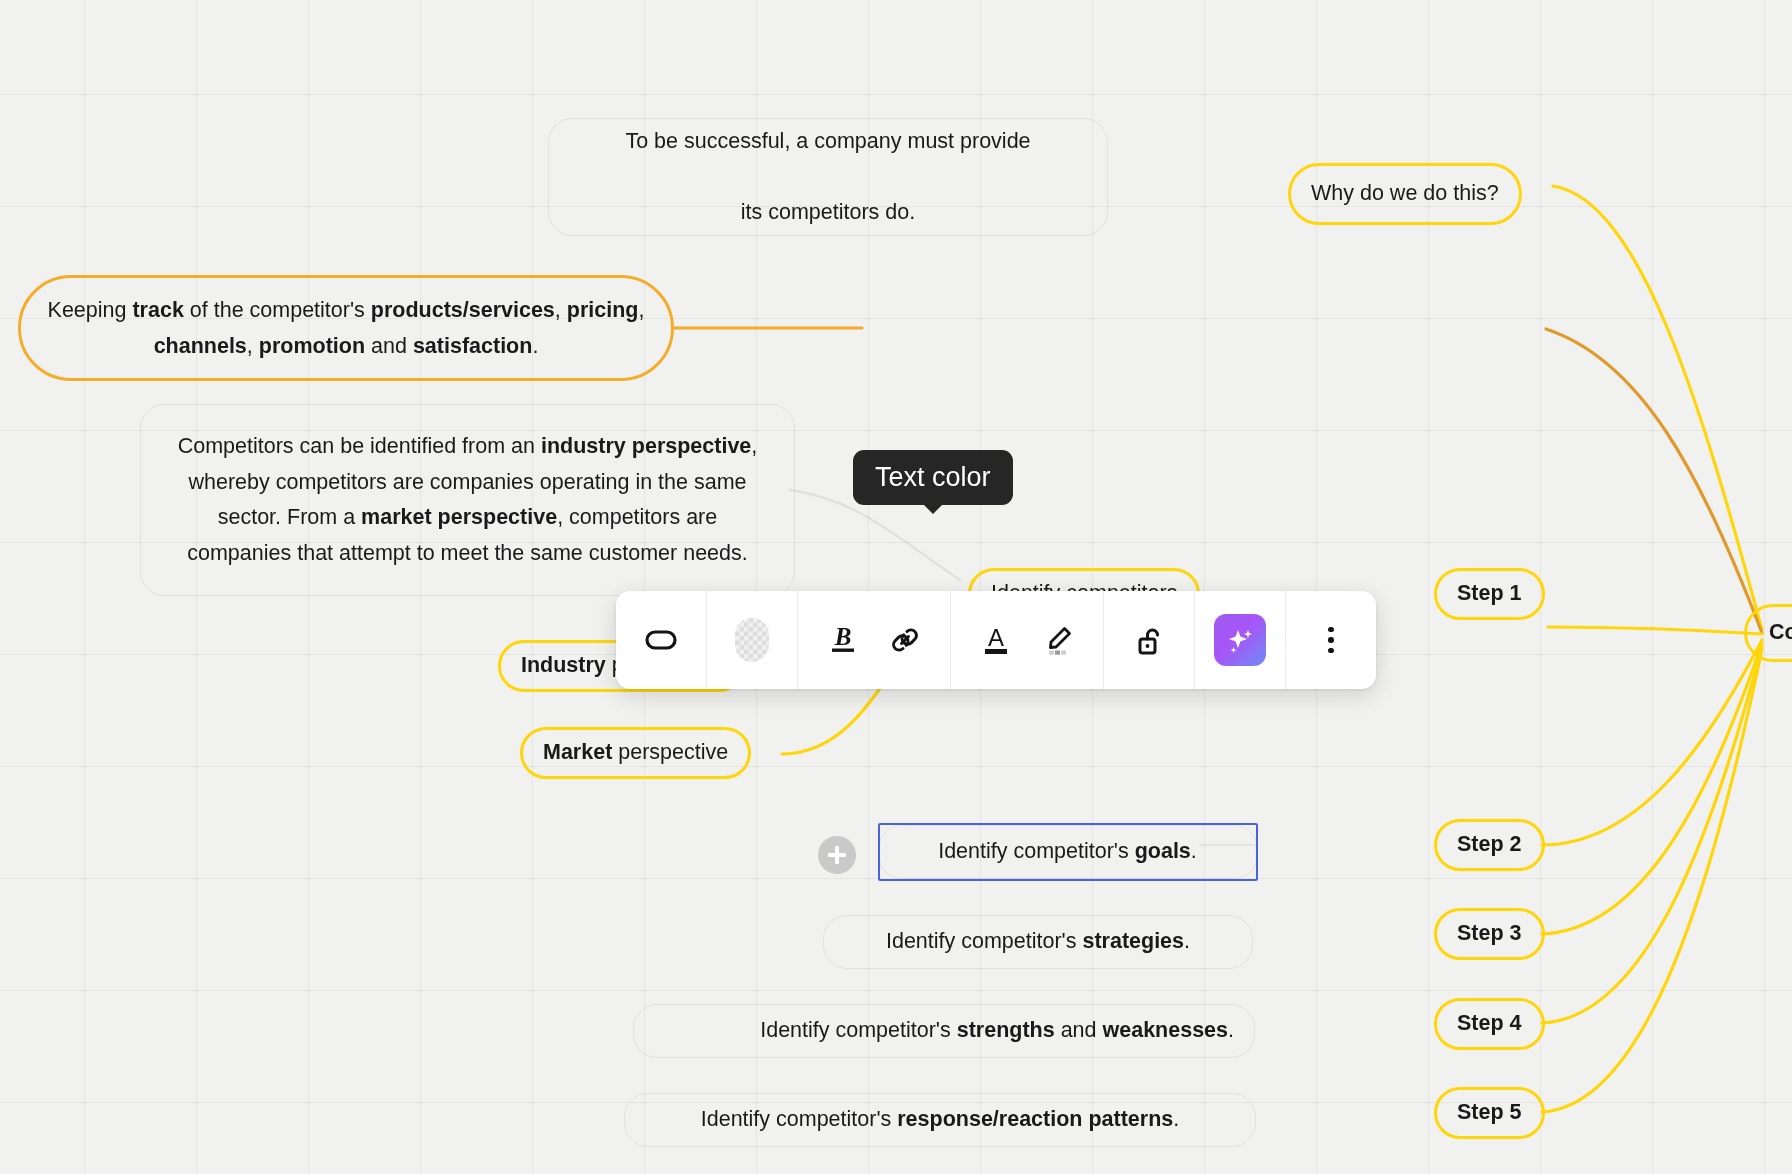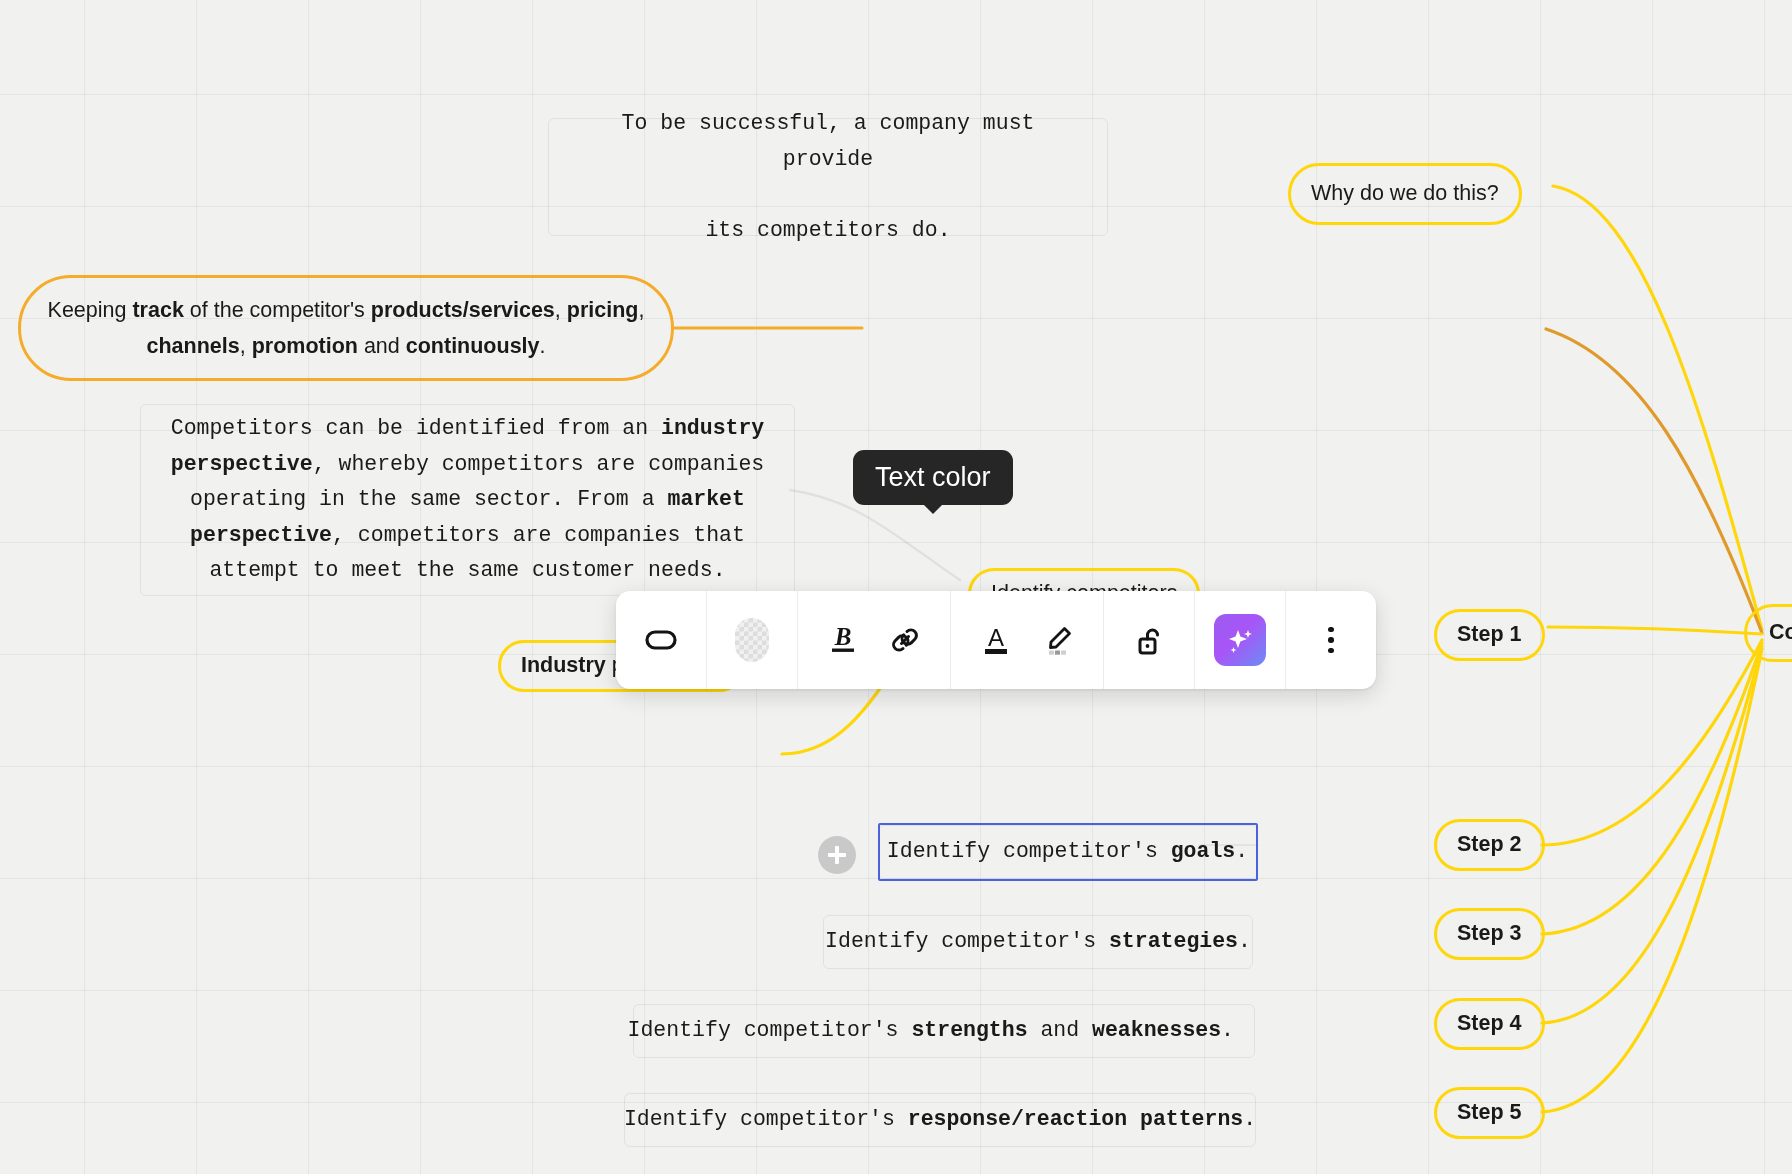--- a/index.html
+++ b/index.html
@@ -45,22 +45,21 @@
     background: transparent;
     white-space: nowrap;
   }
   .node.multiline { white-space: normal; }
 
   .node b { font-weight: 700; }
 
   
   .node.ghost {
     border: 1.6px solid rgba(0,0,0,0.065);
-    border-radius: 6px;
-    font-family: Liberation Mono, monospace;
+    border-radius: 24px;
   }
 
   
   .node.yellow {
     border: 3px solid #ffd60a;
     border-radius: 999px;
   }
 
   
   .node.orange {
@@ -214,41 +213,44 @@
       <span>its competitors do.</span>
     </div>
   </div>
 
   <div class="node yellow" style="left:1288px; top:163px; height:62px;">
     <span>Why do we do this?</span>
   </div>
 
   <div class="node orange multiline" style="left:18px; top:275px; width:656px; height:106px; padding:8px 22px; line-height:36px;">
     <div>
-      <span>Keeping </span><b>track</b><span> of the competitor's </span><b>products/services</b><span>, </span><b>pricing</b><span>, </span><b>channels</b><span>, </span><b>promotion</b><span> and </span><b>continuously</b><span>.</span>
+      <span>Keeping </span><b>track</b><span> of the competitor's </span><b>products/services</b><span>, </span><b>pricing</b><span>, </span><b>channels</b><span>, </span><b>promotion</b><span> and </span><b>satisfaction</b><span>.</span>
     </div>
   </div>
 
 
   <div class="node ghost multiline" style="left:140px; top:404px; width:655px; height:192px; padding:10px 26px; line-height:35.5px;">
     <div>
       <span>Competitors can be identified from an </span><b>industry</b><span> </span><b>perspective</b><span>, whereby competitors are companies operating in the same sector. From a </span><b>market</b><span> </span><b>perspective</b><span>, competitors are companies that attempt to meet the same customer needs.</span>
     </div>
   </div>
 
   <div class="node yellow" style="left:968px; top:568px; height:52px;">
     <span>Identify competitors</span>
   </div>
 
   <div class="node yellow" style="left:498px; top:640px; height:52px;">
     <span><b>Industry</b><span> perspective</span></span>
   </div>
 
-
-  <div class="node yellow bold" style="left:1434px; top:568px; height:52px;margin-top:41px;">
+  <div class="node yellow" style="left:520px; top:727px; height:52px;">
+    <span><b>Market</b><span> perspective</span></span>
+  </div>
+
+  <div class="node yellow bold" style="left:1434px; top:568px; height:52px;">
     <span>Step 1</span>
   </div>
 
   <div class="node yellow bold" style="left:1434px; top:819px; height:52px;">
     <span>Step 2</span>
   </div>
 
   <div class="node yellow bold" style="left:1434px; top:908px; height:52px;">
     <span>Step 3</span>
   </div>

